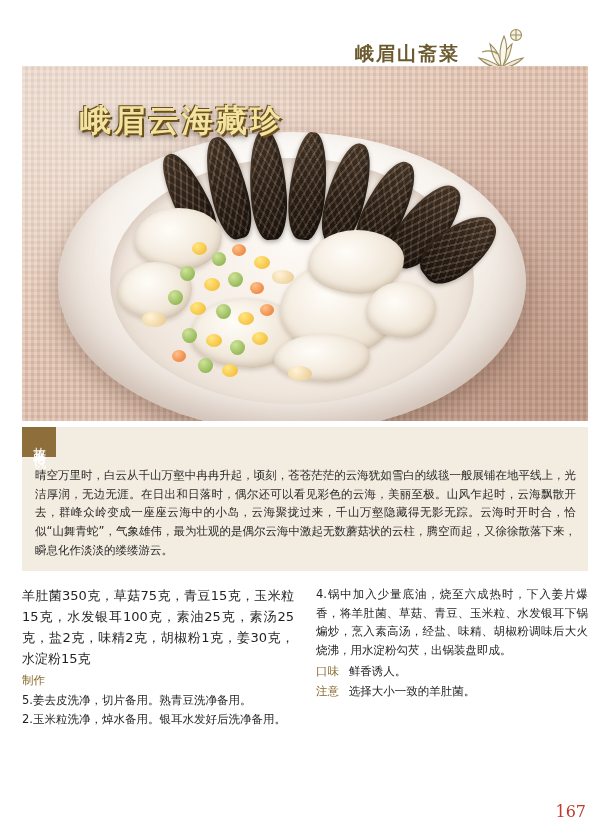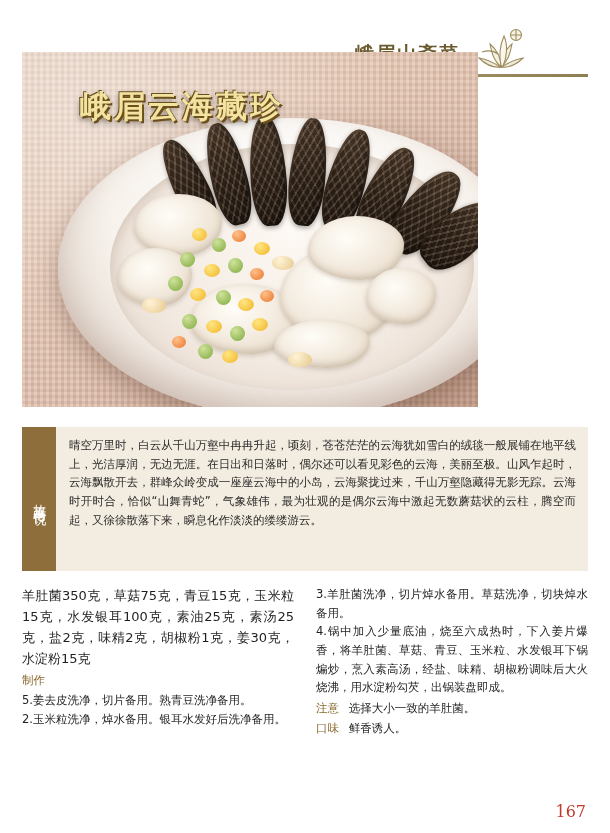--- a/index.html
+++ b/index.html
@@ -37,22 +37,22 @@
   }
   .header-ornament {
     position: absolute;
     right: 24px; top: 6px;
     width: 62px; height: 50px;
   }
 
   
   .photo-wrap {
     position: absolute;
-    left: 22px; top: 52px;
-    width: 456px; height: 355px;
+    left: 22px; top: 66px;
+    width: 566px; height: 355px;
     overflow: hidden;
   }
   .photo-bg {
     position: absolute; inset: 0;
     background:
       repeating-linear-gradient(90deg, rgba(255,255,255,0.16) 0 3px, rgba(0,0,0,0.03) 3px 6px),
       repeating-linear-gradient(0deg, rgba(255,255,255,0.10) 0 3px, rgba(0,0,0,0.03) 3px 6px),
       linear-gradient(150deg, #e8cfbe 0%, #e3c3ae 35%, #dcb9a6 60%, #cfa894 100%);
   }
   .photo-bg::after {
@@ -130,20 +130,21 @@
     white-space: nowrap;
   }
 
   
   .story {
     position: absolute;
     left: 22px; top: 427px;
     width: 566px; height: 144px;
     background: #f3ece0;
     display: flex;
+    flex-direction: column;
   }
   .story-label {
     width: 34px;
     background: #8e6f3c;
     color: #ffffff;
     font-family: "DejaVu Serif", serif;
     font-size: 13px;
     letter-spacing: 2px;
     writing-mode: vertical-rl;
     text-orientation: upright;
@@ -279,26 +280,25 @@
 
 <div class="recipe">
   <div class="col left">
     <div class="body-text">羊肚菌350克，草菇75克，青豆15克，玉米粒15克，水发银耳100克，素油25克，素汤25克，盐2克，味精2克，胡椒粉1克，姜30克，水淀粉15克</div>
     <div class="sec-head" style="margin-top:4px;">制作</div>
     <div class="step">5.姜去皮洗净，切片备用。熟青豆洗净备用。</div>
     <div class="step">2.玉米粒洗净，焯水备用。银耳水发好后洗净备用。</div>
   </div>
 
   <div class="col right">
-    <div class="step">3.羊肚菌洗净，切片焯水备用。草菇洗净，切块焯水备用。</div>
     <div class="step">4.锅中加入少量底油，烧至六成热时，下入姜片爆香，将羊肚菌、草菇、青豆、玉米粒、水发银耳下锅煸炒，烹入素高汤，经盐、味精、胡椒粉调味后大火烧沸，用水淀粉勾芡，出锅装盘即成。</div>
+    <div class="note-row">
+      <span class="note-label">口味</span>
+      <span class="note-text">鲜香诱人。</span>
+    </div>
     <div class="note-row">
       <span class="note-label">注意</span>
       <span class="note-text">选择大小一致的羊肚菌。</span>
     </div>
-    <div class="note-row">
-      <span class="note-label">口味</span>
-      <span class="note-text">鲜香诱人。</span>
-    </div>
   </div>
 </div>
 
 <div class="page-number">167</div>
 
 </body></html>

